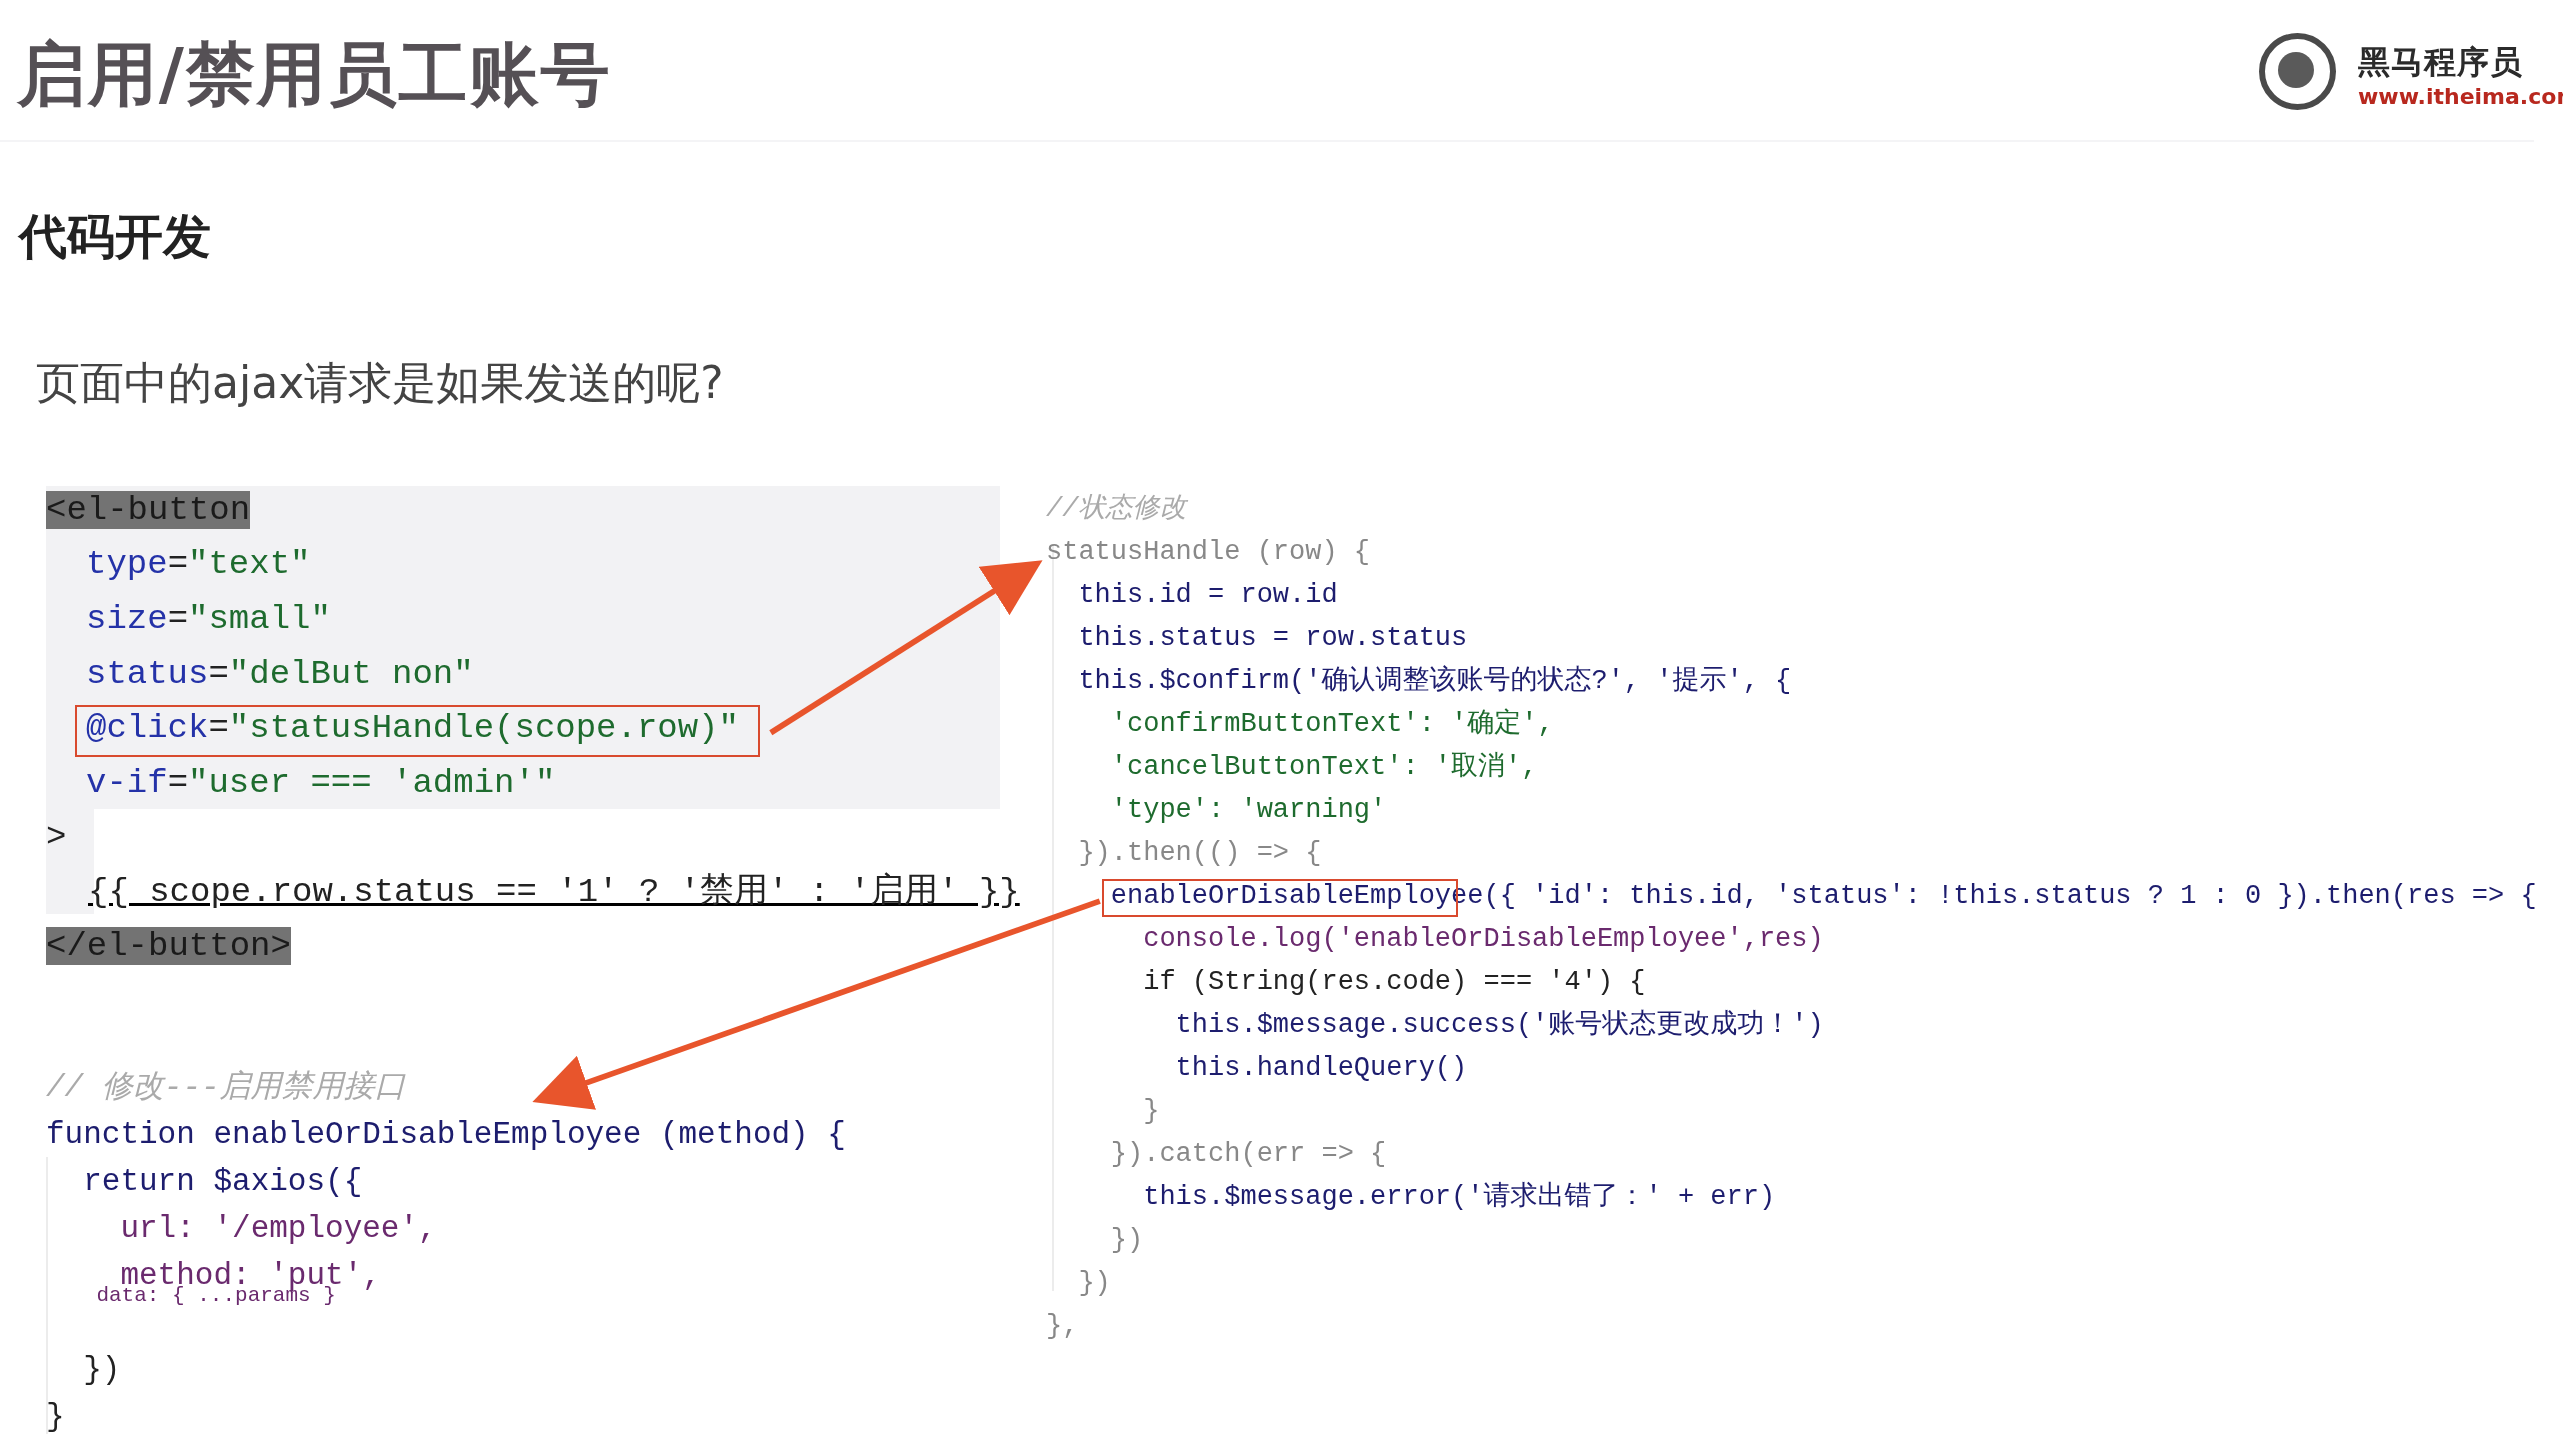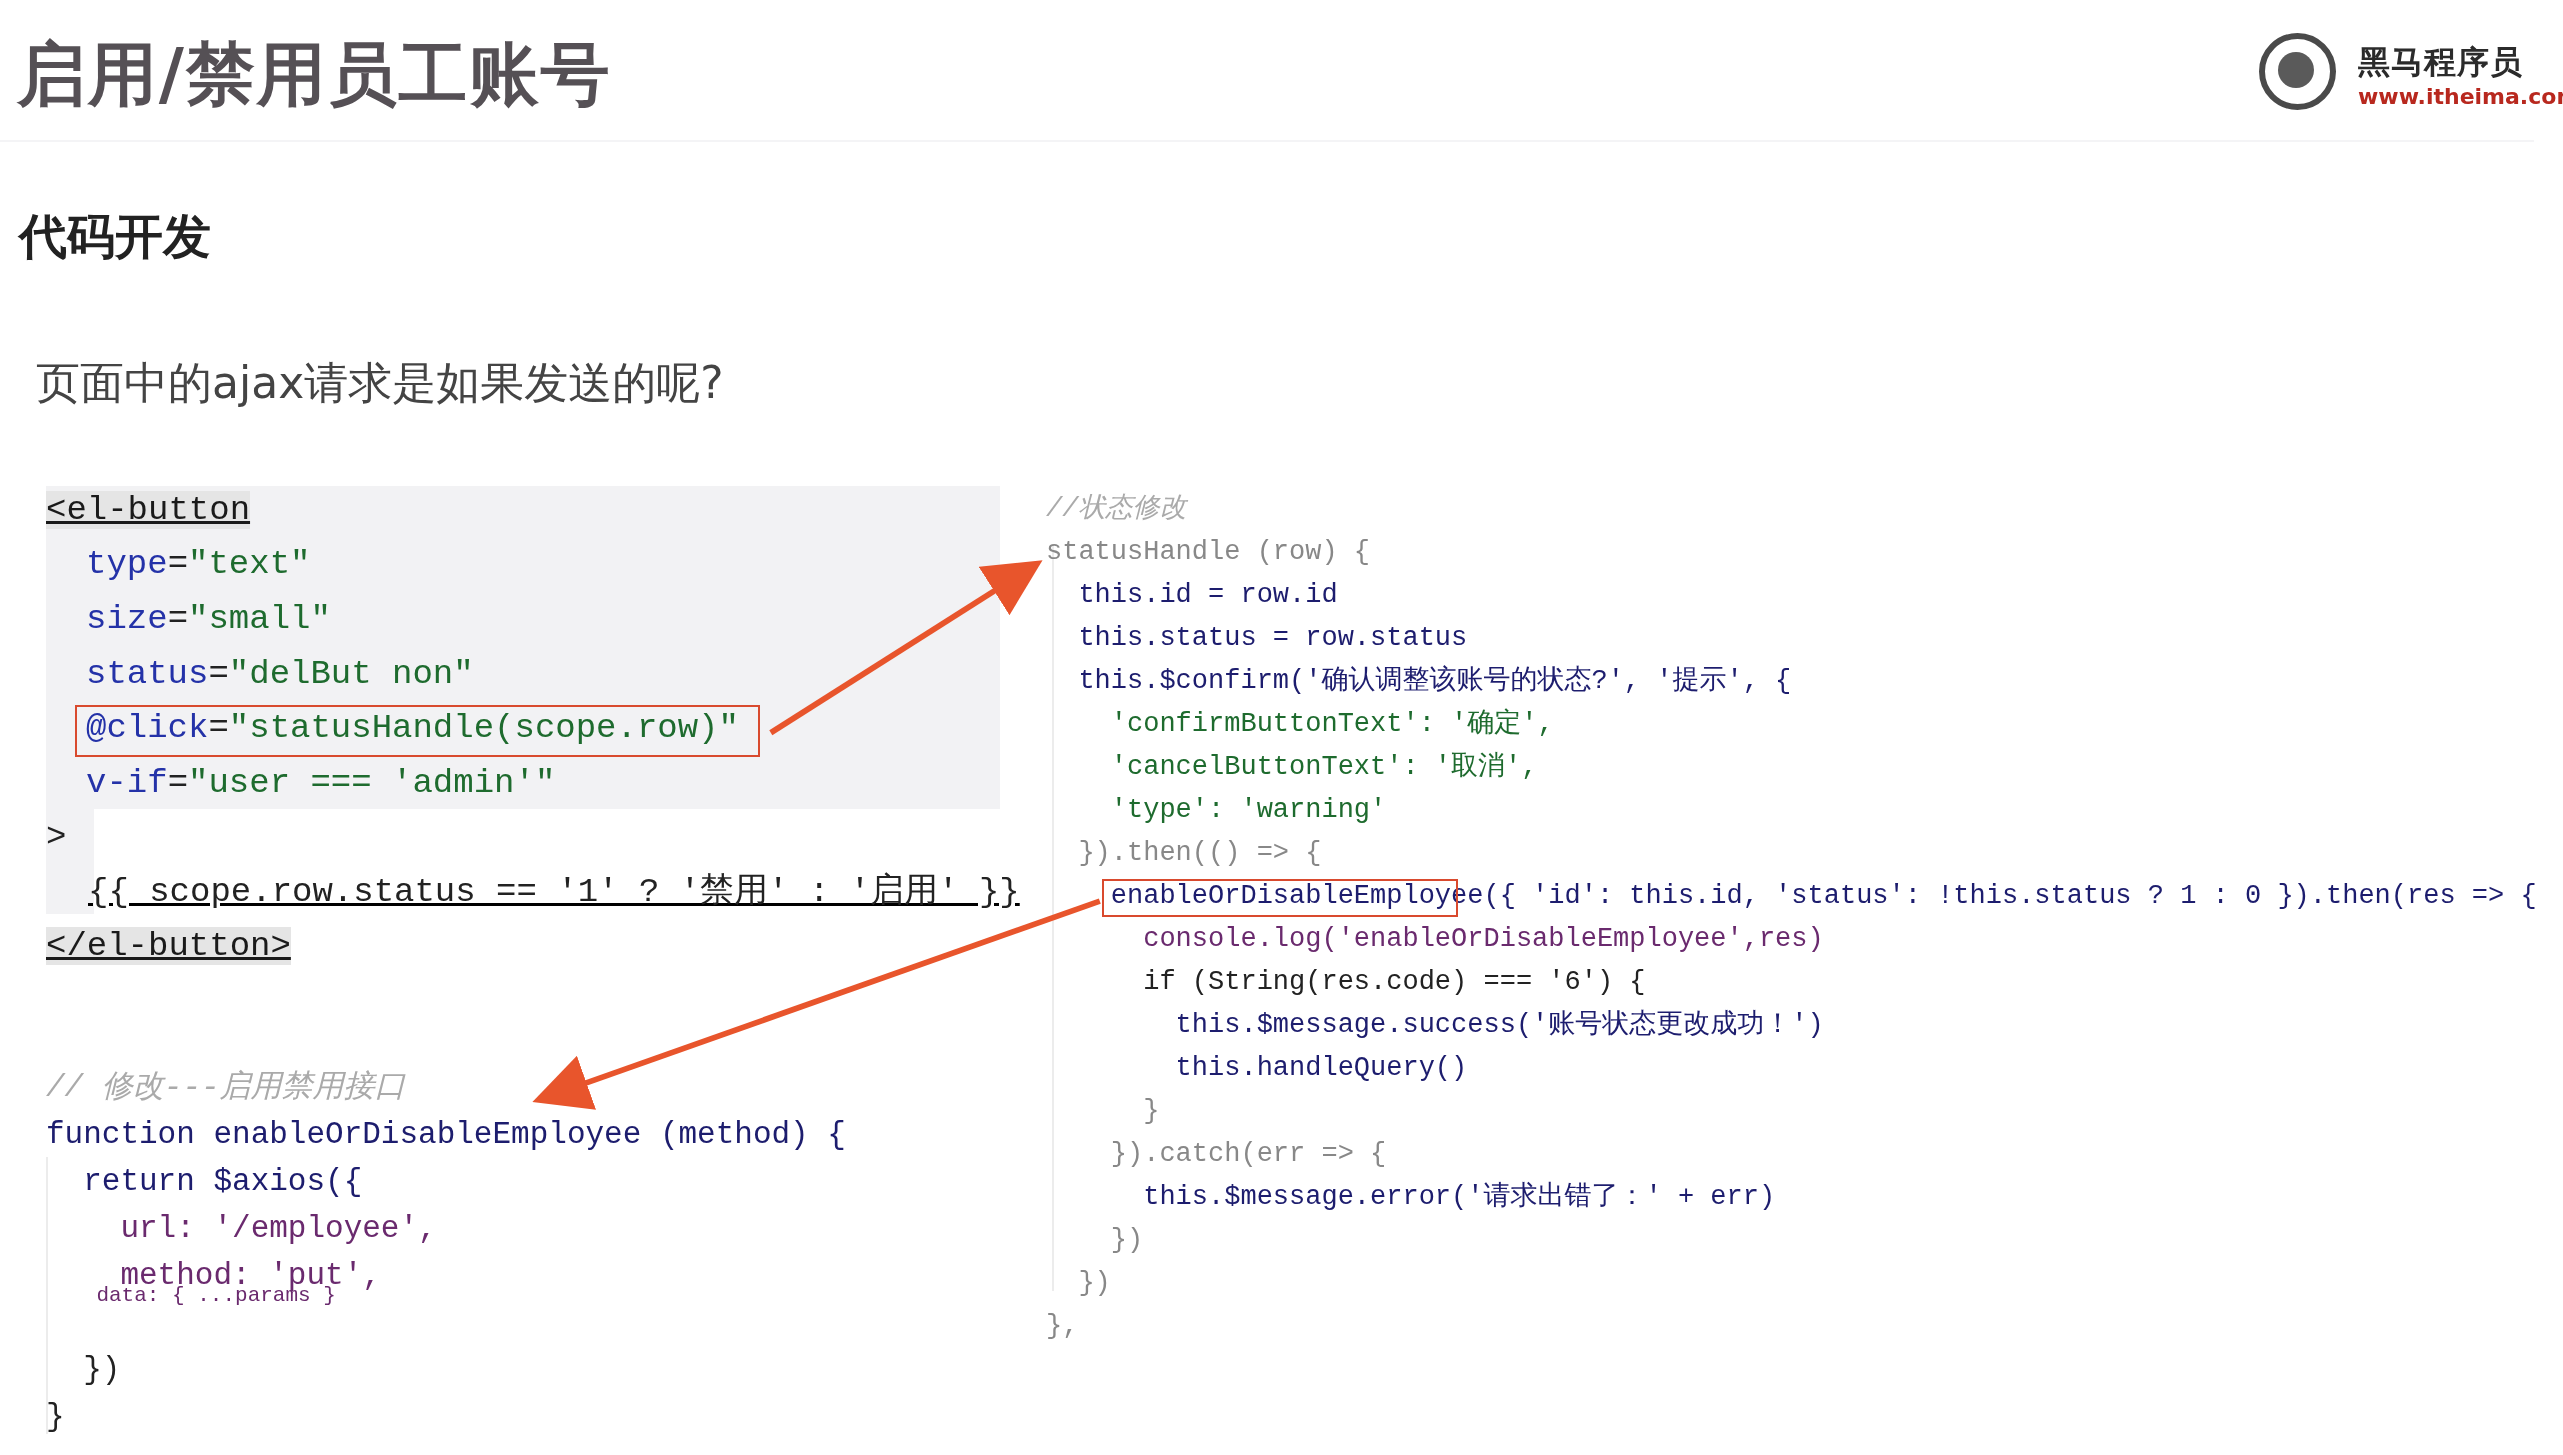--- a/index.html
+++ b/index.html
@@ -12,21 +12,21 @@
   .logo-circle::after { content:""; position:absolute; left:13.4px; top:13.4px; width:36px; height:36px; border-radius:50%; background:#5a5a5a; }
   .logo-cn { position:absolute; left:99px; top:11.5px; font-size:32px; font-weight:bold; color:#2b2b2b; letter-spacing:1px; }
   .logo-url { position:absolute; left:99px; top:55px; font-size:22px; font-weight:bold; color:#b8281e; }
   .section { position:absolute; left:19px; top:205px; font-size:48px; font-weight:bold; color:#222; }
   .question { position:absolute; left:36px; top:354px; font-size:44px; color:#444; }
   .code { font-family:"Liberation Mono","DejaVu Sans Mono", monospace; white-space:pre; position:absolute; }
   .lblock-bg { position:absolute; left:46px; top:486px; width:954px; height:323px; background:#f2f2f4; }
   .lblock-bg2 { position:absolute; left:46px; top:809px; width:48px; height:105px; background:#f2f2f4; }
   .lline { font-size:34px; height:55px; line-height:55px; left:46px; }
   .tag { color:#1a1a1a; }
-  .tag-hl { background:#e5e5e5;text-decoration:underline; }
+  .tag-hl { background:#737373; }
   .attr { color:#2432a8; }
   .str { color:#1e6b2e; }
   .plain { color:#222; }
   .kw { color:#1d1d6e; }
   .prop { color:#6a2a6e; }
   .grey { color:#888; }
   .cmt { color:#aaa; font-style:italic; }
   .redbox { position:absolute; border:2.9px solid #d94a2e; box-sizing:border-box; }
   .rline { font-size:27px; height:43px; line-height:43px; }
   .guide { position:absolute; width:1.9px; background:#ececec; }
@@ -80,21 +80,21 @@
   <div class="code rline kw" style="top:574px;left:1046px;">  this.id = row.id</div>
   <div class="code rline kw" style="top:617px;left:1046px;">  this.status = row.status</div>
   <div class="code rline kw" style="top:660px;left:1046px;">  this.$confirm('确认调整该账号的状态?', '提示', {</div>
   <div class="code rline str" style="top:703px;left:1046px;">    'confirmButtonText': '确定',</div>
   <div class="code rline str" style="top:746px;left:1046px;">    'cancelButtonText': '取消',</div>
   <div class="code rline str" style="top:789px;left:1046px;">    'type': 'warning'</div>
   <div class="code rline grey" style="top:832px;left:1046px;">  }).then(() =&gt; {</div>
   <div class="code rline kw" style="top:875px;left:1046px;">    enableOrDisableEmployee({ 'id': this.id, 'status': !this.status ? 1 : 0 }).then(res =&gt; {</div>
   <div class="redbox" style="left:1102px;top:879px;width:356px;height:38px;"></div>
   <div class="code rline prop" style="top:918px;left:1046px;">      console.log('enableOrDisableEmployee',res)</div>
-  <div class="code rline plain" style="top:961px;left:1046px;">      if (String(res.code) === '6') {</div>
+  <div class="code rline plain" style="top:961px;left:1046px;">      if (String(res.code) === '4') {</div>
   <div class="code rline kw" style="top:1004px;left:1046px;">        this.$message.success('账号状态更改成功！')</div>
   <div class="code rline kw" style="top:1047px;left:1046px;">        this.handleQuery()</div>
   <div class="code rline grey" style="top:1090px;left:1046px;">      }</div>
   <div class="code rline grey" style="top:1133px;left:1046px;">    }).catch(err =&gt; {</div>
   <div class="code rline kw" style="top:1176px;left:1046px;">      this.$message.error('请求出错了：' + err)</div>
   <div class="code rline grey" style="top:1219px;left:1046px;">    })</div>
   <div class="code rline grey" style="top:1262px;left:1046px;">  })</div>
   <div class="code rline grey" style="top:1305px;left:1046px;">},</div>
 </div>
 

